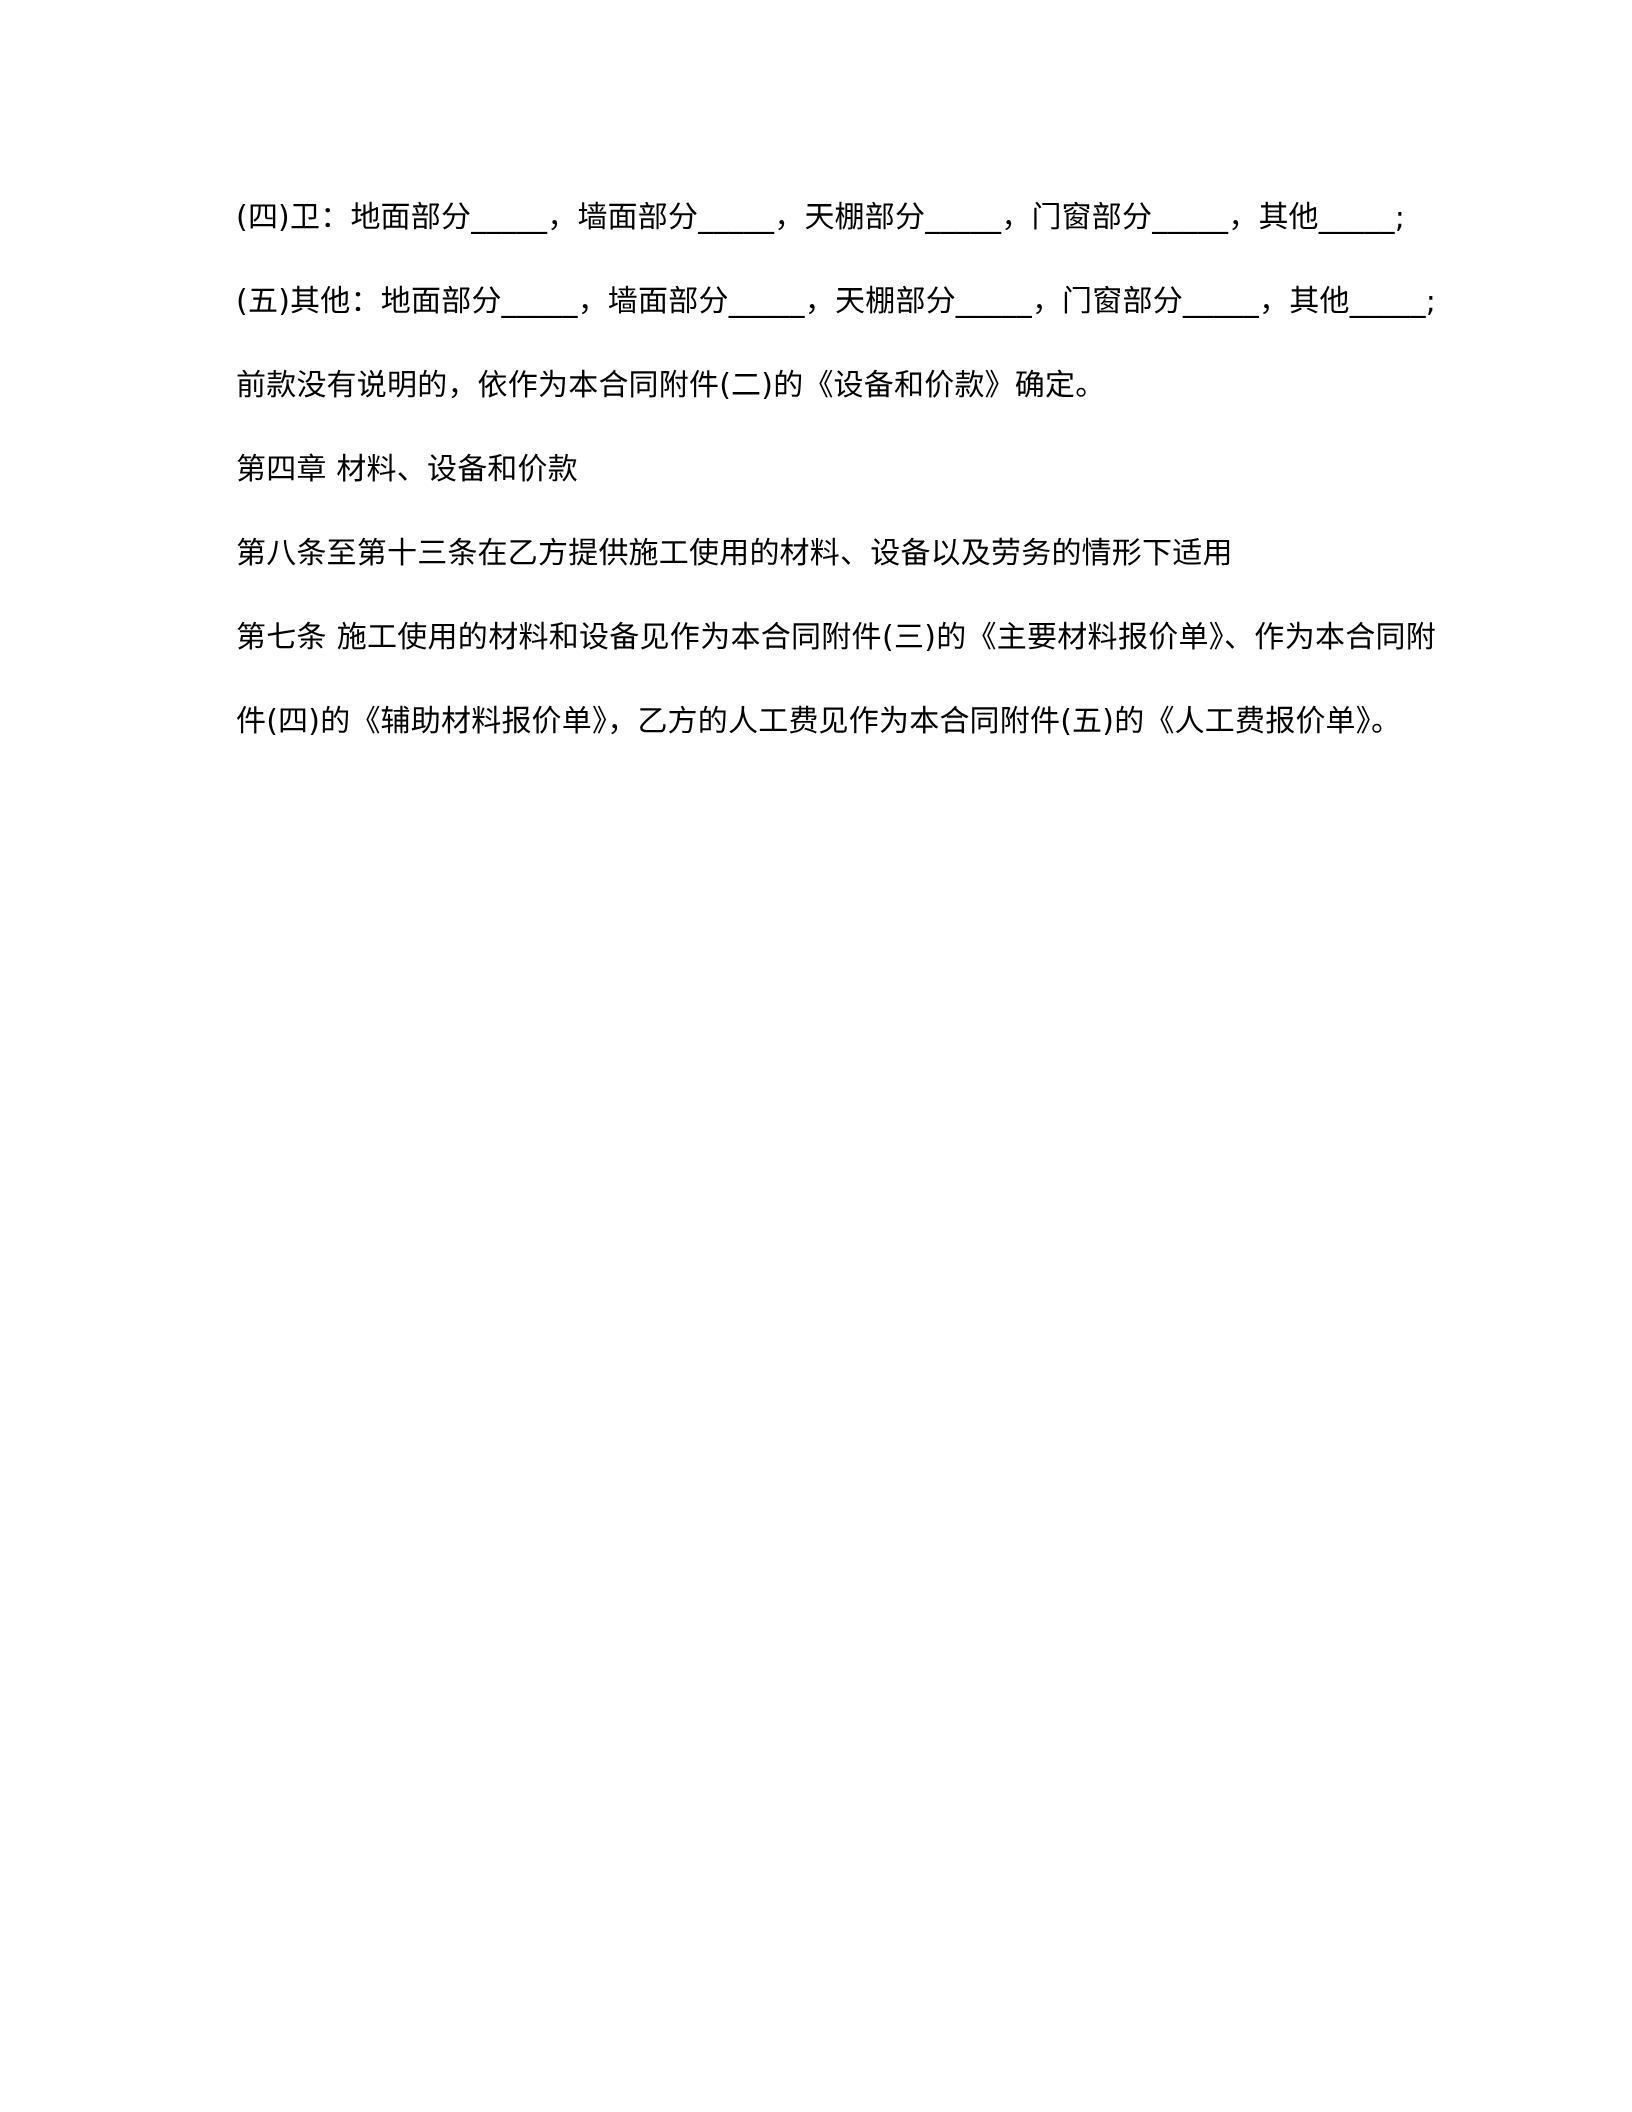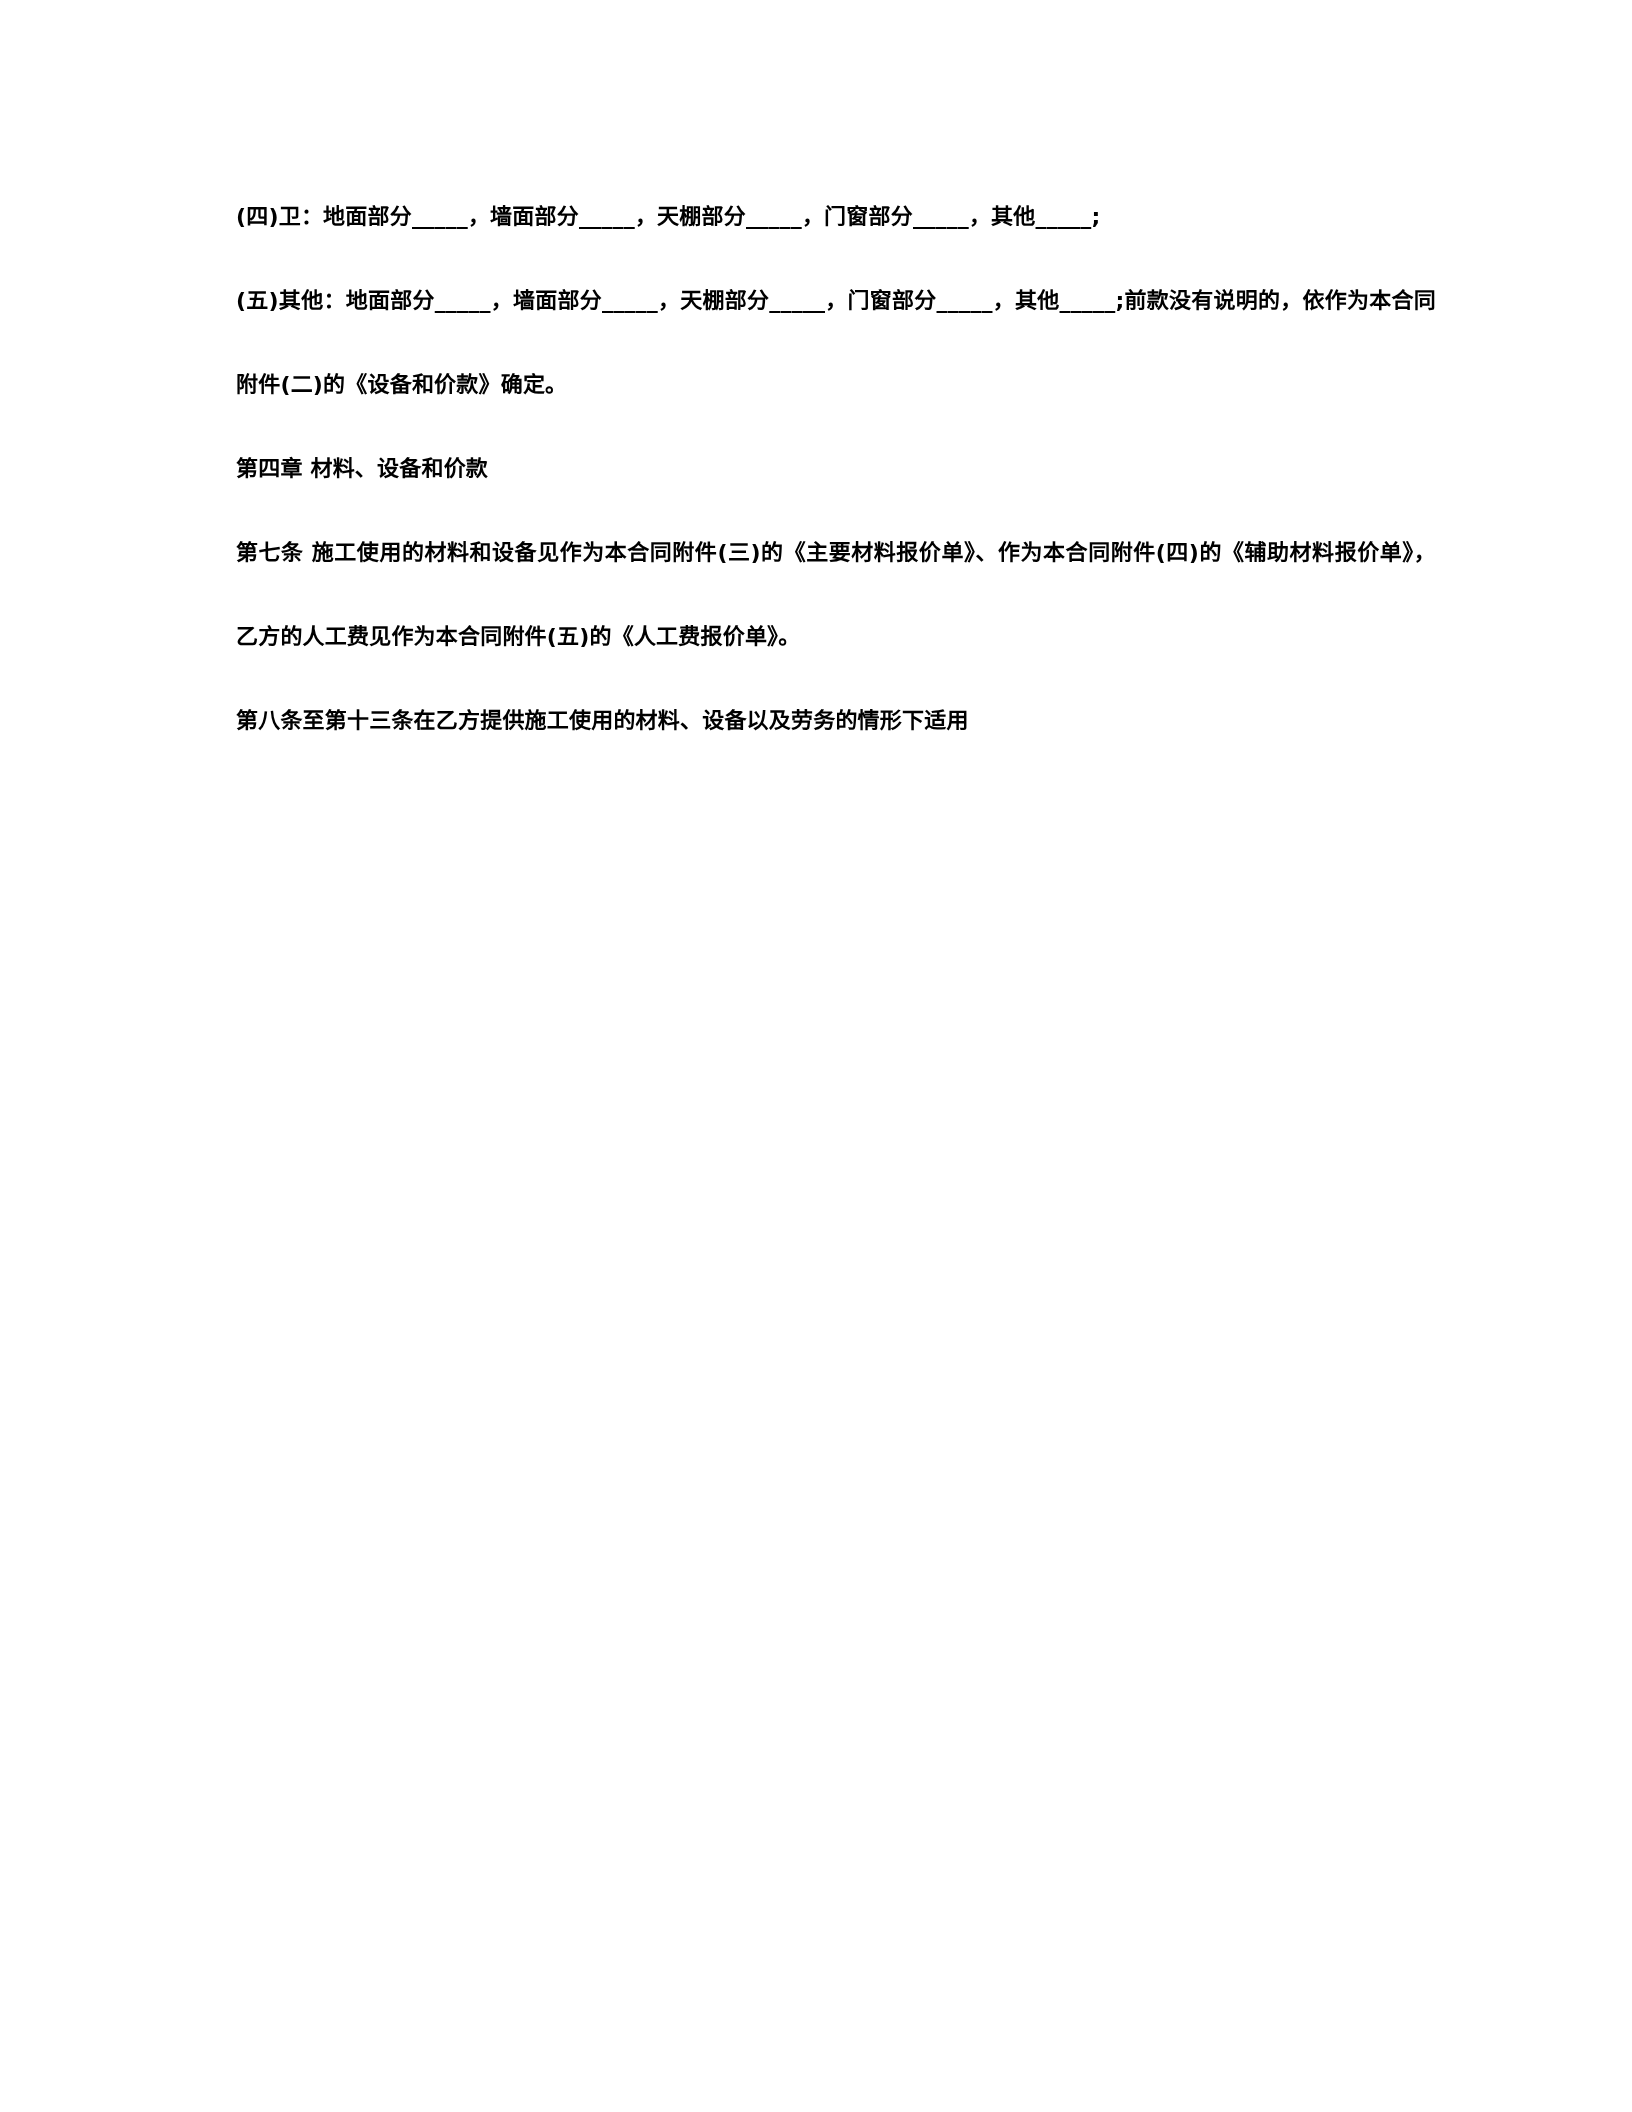--- a/index.html
+++ b/index.html
@@ -16,22 +16,22 @@
     overflow: hidden;
   }
   .page {
     box-sizing: border-box;
     width: 1632px;
     height: 2112px;
     padding: 175px 196px 0 236px;
     background: #ffffff;
   }
   .doc-body {
-    font-size: 22px;
-    font-weight: 700;
+    font-size: 30px;
+    font-weight: 400;
     line-height: 1.0;
     letter-spacing: 0.2px;
   }
   .para {
     margin: 0 0 0 0;
     text-align: justify;
     text-justify: inter-ideograph;
     word-break: break-all;
     line-height: 84px;
   }
@@ -40,16 +40,16 @@
   }
 </style>
 </head>
 <body>
 
 <div class="page">
   <div class="doc-body">
     <p class="para">(四)卫：地面部分_____，墙面部分_____，天棚部分_____，门窗部分_____，其他_____;</p>
     <p class="para">(五)其他：地面部分_____，墙面部分_____，天棚部分_____，门窗部分_____，其他_____;前款没有说明的，依作为本合同附件(二)的《设备和价款》确定。</p>
     <p class="para">第四章 材料、设备和价款</p>
+    <p class="para">第八条至第十三条在乙方提供施工使用的材料、设备以及劳务的情形下适用</p>
     <p class="para">第七条 施工使用的材料和设备见作为本合同附件(三)的《主要材料报价单》、作为本合同附件(四)的《辅助材料报价单》，乙方的人工费见作为本合同附件(五)的《人工费报价单》。</p>
-    <p class="para">第八条至第十三条在乙方提供施工使用的材料、设备以及劳务的情形下适用</p>
   </div>
 </div>
 
 </body></html>

